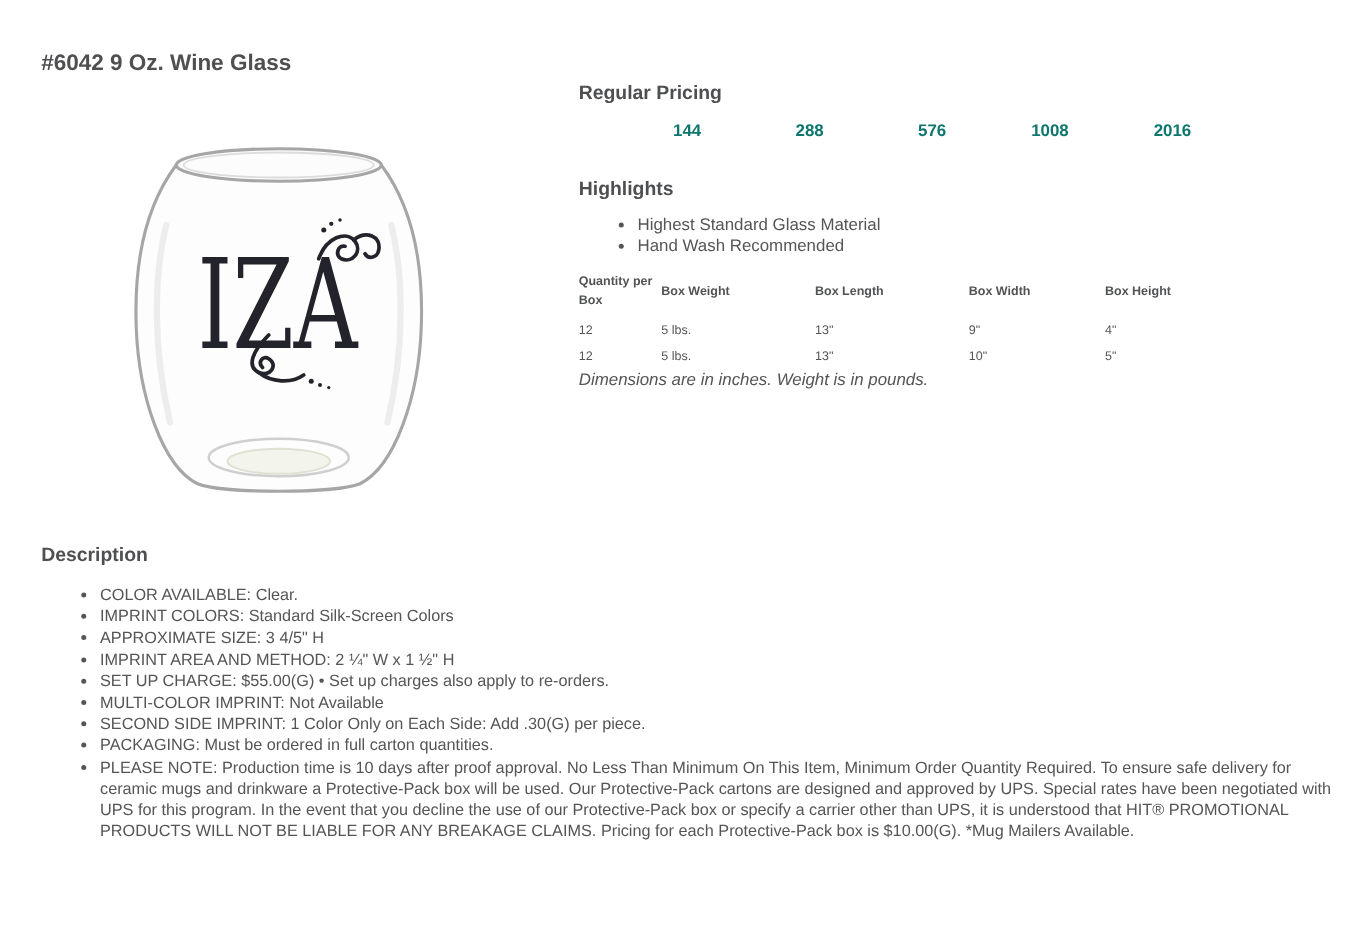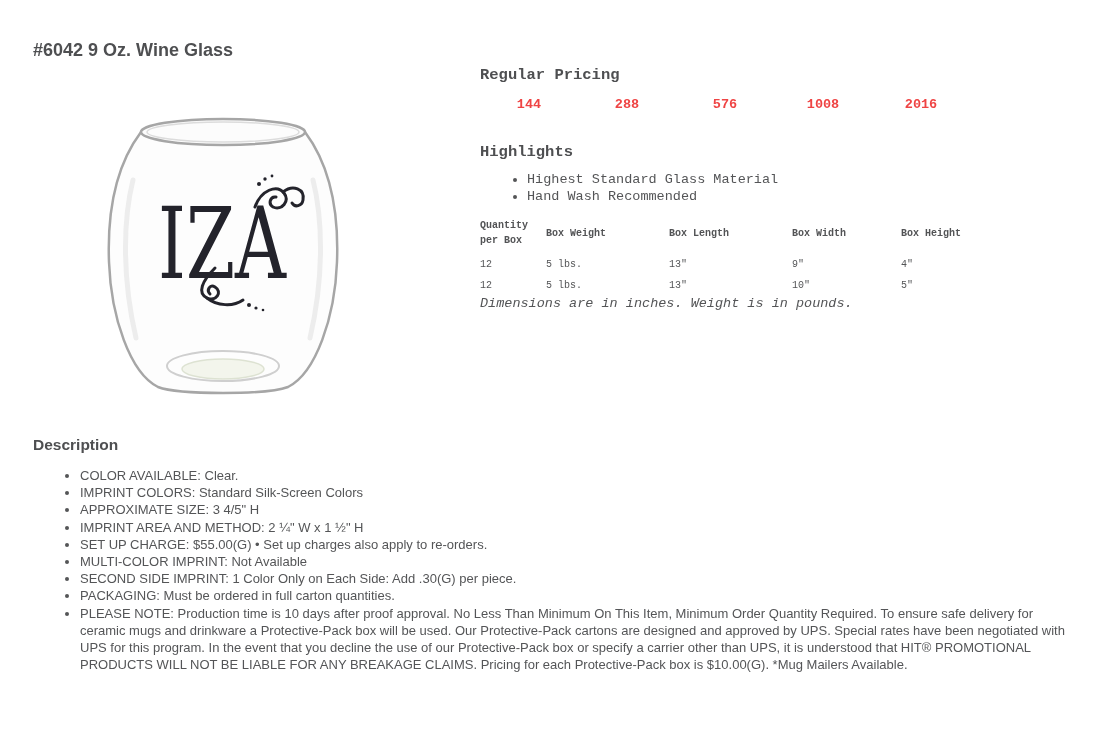--- a/index.html
+++ b/index.html
@@ -15,31 +15,31 @@
     position: absolute; left: 33px; top: 40px;
     font-size: 18px; font-weight: bold; color: #4e4f51;
   }
   
   .glass-wrap {
     position: absolute; left: 103px; top: 92px;
     width: 240px; height: 310px;
   }
   
   .right-col {
-    position: absolute; left: 480px; top: 66px; width: 535px; font-family: Liberation Mono, monospace;
+    position: absolute; left: 463px; top: 66px; width: 535px;
   }
   .sec-heading {
     font-size: 15.5px; font-weight: bold; color: #4e4f51;
   }
   table { border-collapse: collapse; table-layout: fixed; }
   .price-table {
     width: 532px; margin-top: 13px; font-size: 13.5px;
   }
   .price-table th {
-    text-align: center; font-weight: bold; padding: 0 0 8px 0; color: #ef4444;
+    text-align: right; font-weight: bold; padding: 0 0 8px 0; color: #0f766e;
   }
   .price-table td { padding: 0; color: #545557; }
   .hl-heading { margin-top: 23px; }
   .hl-list {
     margin: 10px 0 0 0; padding-left: 47px;
     font-size: 13.5px; line-height: 17px;
   }
   .hl-list li { margin: 0; }
   .pk-heading { margin-top: 24px; }
   .pack-table {

